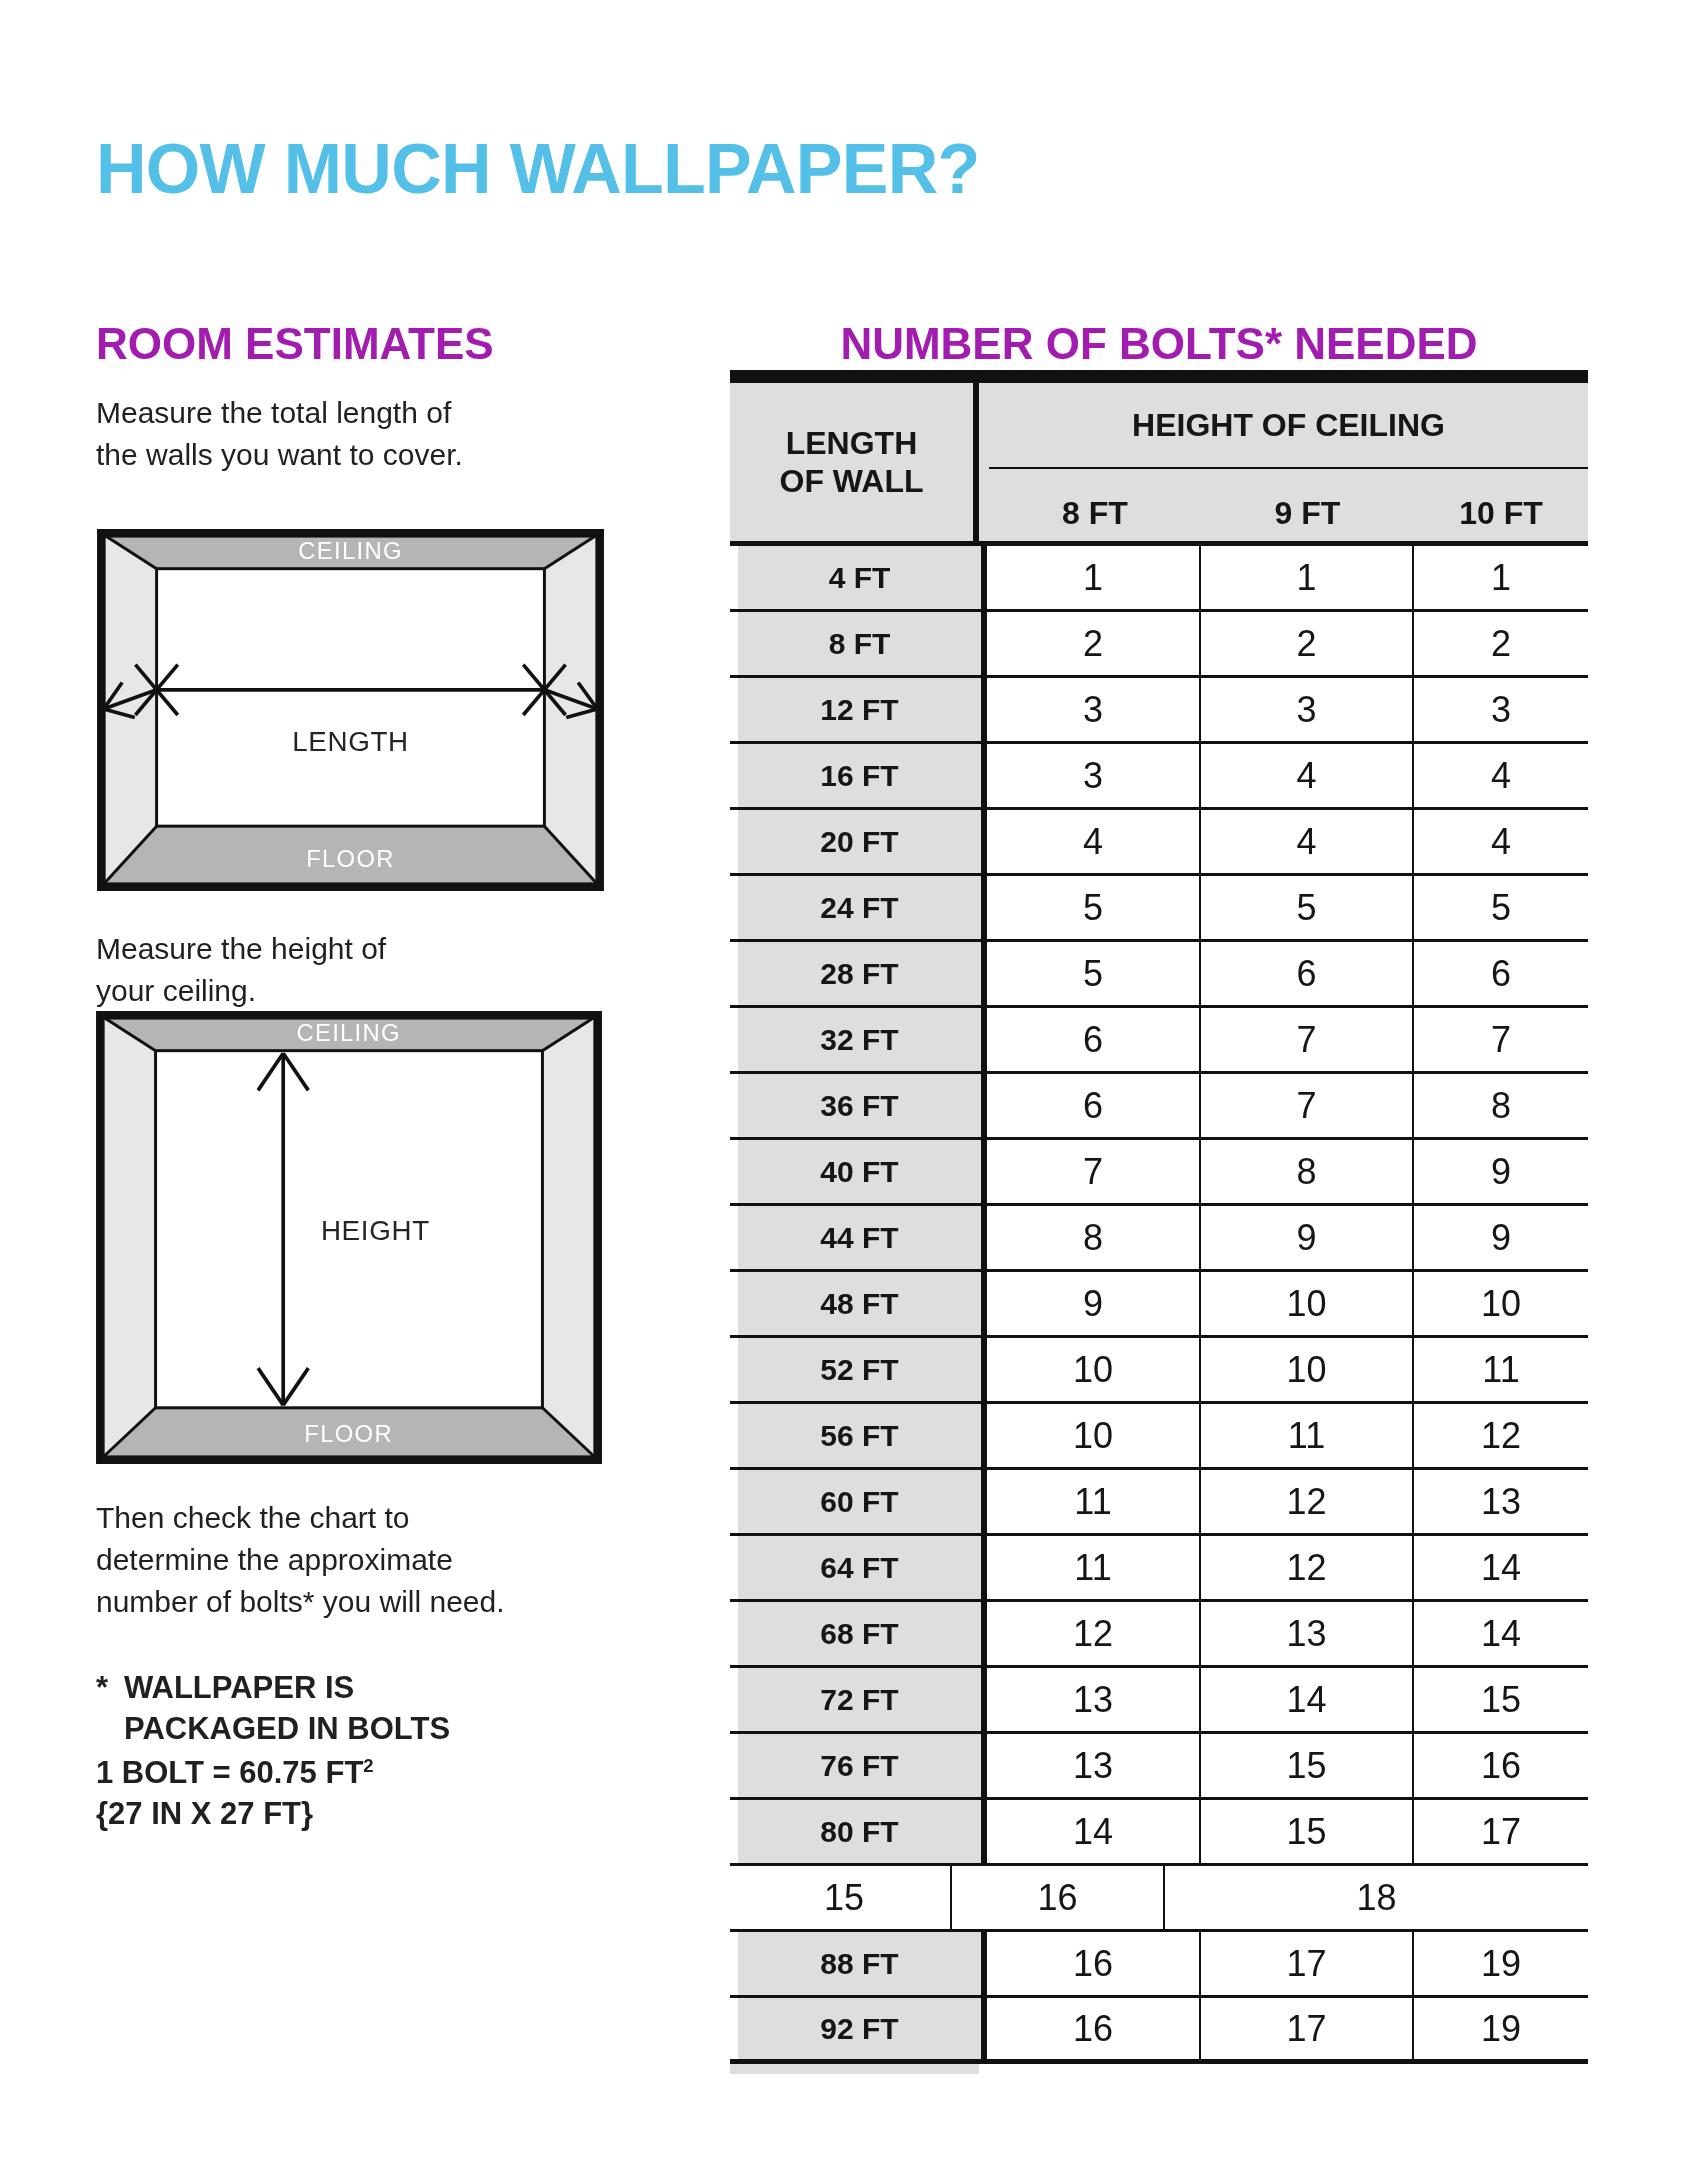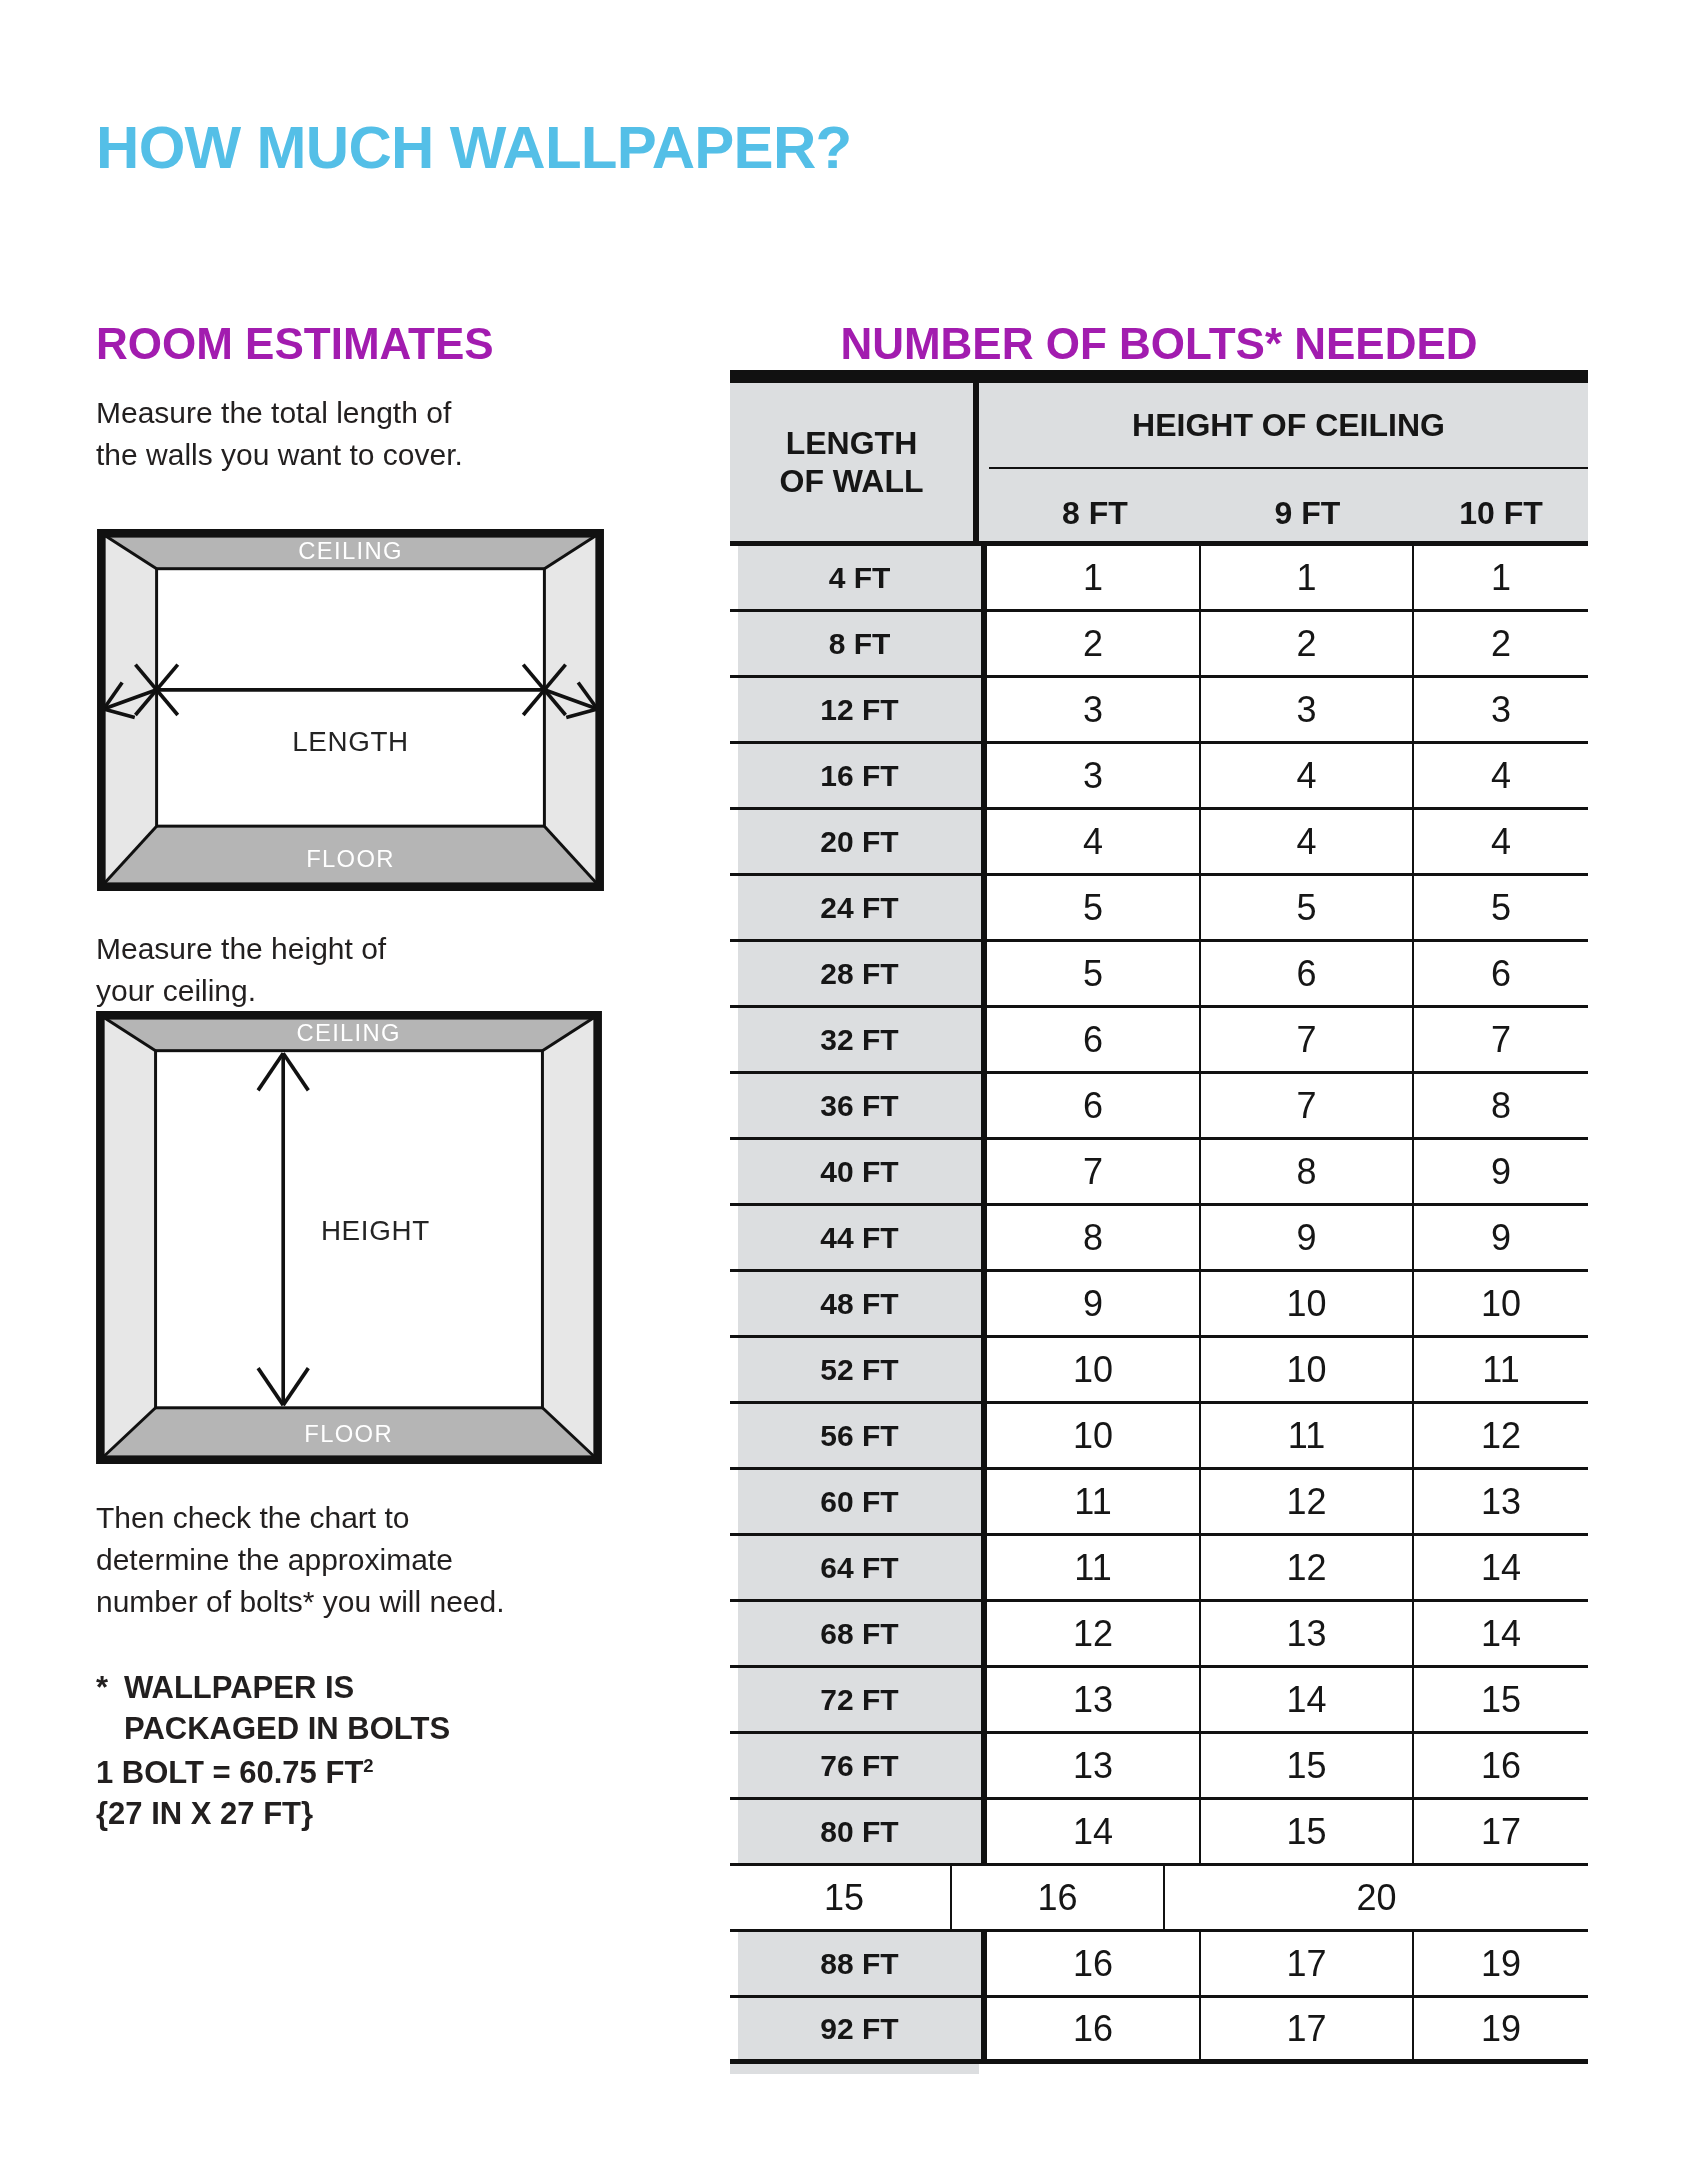--- a/index.html
+++ b/index.html
@@ -9,22 +9,22 @@
     height:2183px;
     background:#ffffff;
     font-family:"Liberation Sans","DejaVu Sans",sans-serif;
     color:#221f1f;
     overflow:hidden;
   }
   .abs{position:absolute;}
 
   
   .main-title{
-    left:96px; top:73px;
-    font-size:60px; font-weight:bold; color:#54bfe7;
+    left:96px; top:82px;
+    font-size:70px; font-weight:bold; color:#54bfe7;
     letter-spacing:-0.7px; white-space:nowrap;
   }
   .section-heading{
     font-size:44px; font-weight:bold; color:#a21caf; white-space:nowrap;
   }
   .room-heading{ left:96px; top:319px; }
   .table-heading{ left:730px; top:319px; width:858px; text-align:center; }
 
   
   .para{ left:96px; font-size:30px; line-height:42px; color:#221f1f; }
@@ -334,21 +334,21 @@
   <div class="t-row">
     <div class="t-label">80 FT</div>
     <div class="t-val c1">14</div>
     <div class="t-val c2 bl">15</div>
     <div class="t-val c3 bl">17</div>
   </div>
 
   <div class="t-row">
     <div class="t-val c1">15</div>
     <div class="t-val c2 bl">16</div>
-    <div class="t-val c3 bl">20</div>
+    <div class="t-val c3 bl">18</div>
   </div>
 
   <div class="t-row">
     <div class="t-label">88 FT</div>
     <div class="t-val c1">16</div>
     <div class="t-val c2 bl">17</div>
     <div class="t-val c3 bl">19</div>
   </div>
 
   <div class="t-row">

